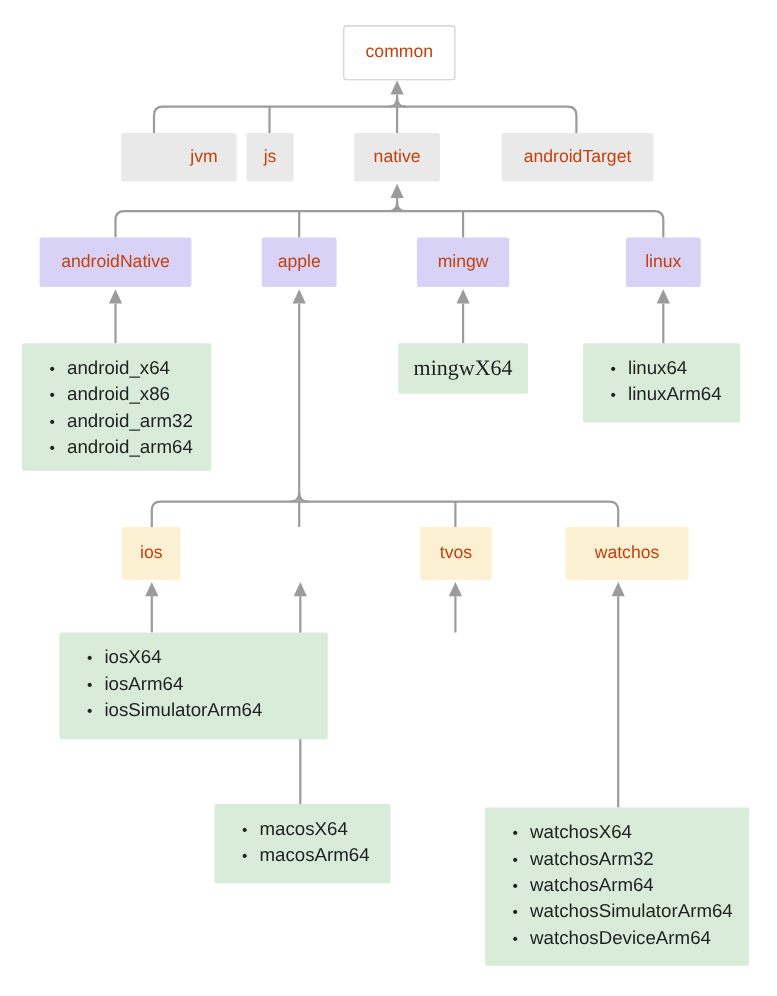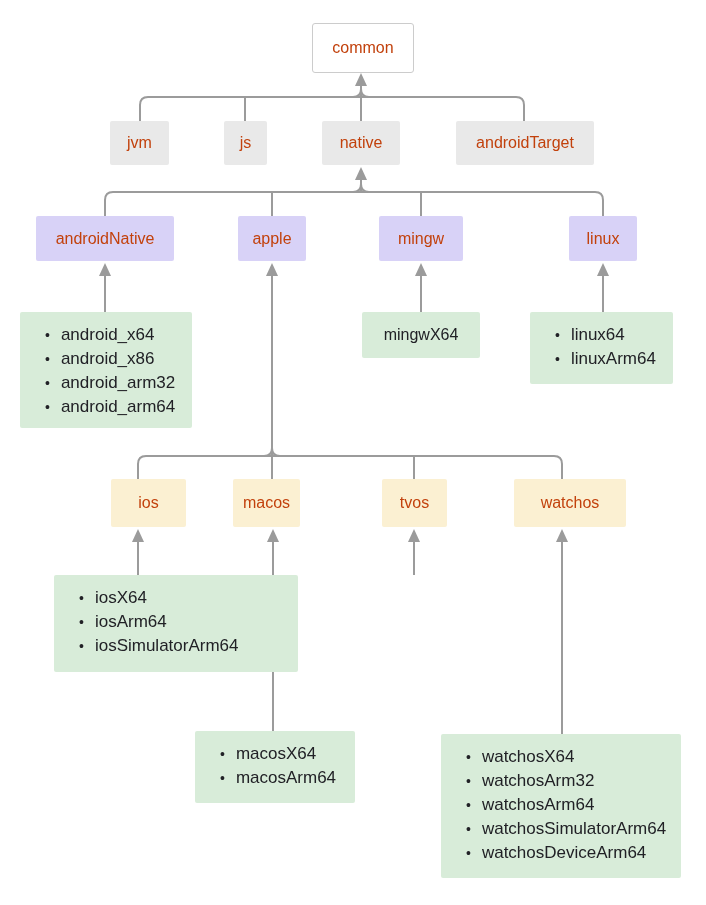--- a/index.html
+++ b/index.html
@@ -53,21 +53,22 @@
     box-sizing: border-box;
   }
   .leaf--list { padding: 11px 12px 11px 25px; }
   .leaf--list ul { list-style: none; margin: 0; padding: 0; }
   .leaf--list li { line-height: 24px; display: flex; align-items: baseline; white-space: nowrap; }
   .leaf--list li::before { content: "\2022"; margin-right: 11px; font-size: 14px; }
   .leaf--center {
     display: flex;
     align-items: center;
     justify-content: center;
-    font-size: 16px;
+    font-size: 20px;
+    font-family: Liberation Serif, serif;
   }
 </style>
 </head>
 <body>
 
 <div class="canvas">
 
   <svg class="edges" viewBox="0 0 706 905" xmlns="http://www.w3.org/2000/svg">
 
     <g>
@@ -114,21 +115,21 @@
       <polygon points="414,529 408,542 420,542"></polygon>
       <path d="M273,731 V542"></path>
       <polygon points="273,529 267,542 279,542"></polygon>
       <path d="M562,734 V542"></path>
       <polygon points="562,529 556,542 568,542"></polygon>
     </g>
   </svg>
 
   <div class="node node--root" style="left:312px; top:23px; width:100px; height:48px;">common</div>
 
-  <div class="node node--gray" style="left:110px; top:121px; width:59px; height:44px;">jvm</div>
+  <div class="node node--gray" style="left:110px; top:121px; width:59px; height:44px;padding-left:46px;">jvm</div>
   <div class="node node--gray" style="left:224px; top:121px; width:43px; height:44px;">js</div>
   <div class="node node--gray" style="left:322px; top:121px; width:78px; height:44px;">native</div>
   <div class="node node--gray" style="left:456px; top:121px; width:138px; height:44px;">androidTarget</div>
 
   <div class="node node--purple" style="left:36px; top:216px; width:138px; height:45px;">androidNative</div>
   <div class="node node--purple" style="left:238px; top:216px; width:68px; height:45px;">apple</div>
   <div class="node node--purple" style="left:379px; top:216px; width:84px; height:45px;">mingw</div>
   <div class="node node--purple" style="left:569px; top:216px; width:68px; height:45px;">linux</div>
 
   <div class="leaf leaf--list" style="left:20px; top:312px; width:172px; height:116px;">
@@ -140,22 +141,21 @@
     </ul>
   </div>
   <div class="leaf leaf--center" style="left:362px; top:312px; width:118px; height:46px;">mingwX64</div>
   <div class="leaf leaf--list" style="left:530px; top:312px; width:143px; height:72px;">
     <ul>
       <li>linux64</li>
       <li>linuxArm64</li>
     </ul>
   </div>
 
-  <div class="node node--yellow" style="left:111px; top:479px; width:75px; height:48px;">ios</div>
-  <div class="node node--yellow" style="left:233px; top:479px; width:67px; height:48px;">macos</div>
+  <div class="node node--yellow" style="left:111px; top:479px; width:53px; height:48px;">ios</div>
   <div class="node node--yellow" style="left:382px; top:479px; width:65px; height:48px;">tvos</div>
   <div class="node node--yellow" style="left:514px; top:479px; width:112px; height:48px;">watchos</div>
 
   <div class="leaf leaf--list" style="left:54px; top:575px; width:244px; height:97px;text-align:right;">
     <ul>
       <li>iosX64</li>
       <li>iosArm64</li>
       <li>iosSimulatorArm64</li>
     </ul>
   </div>

